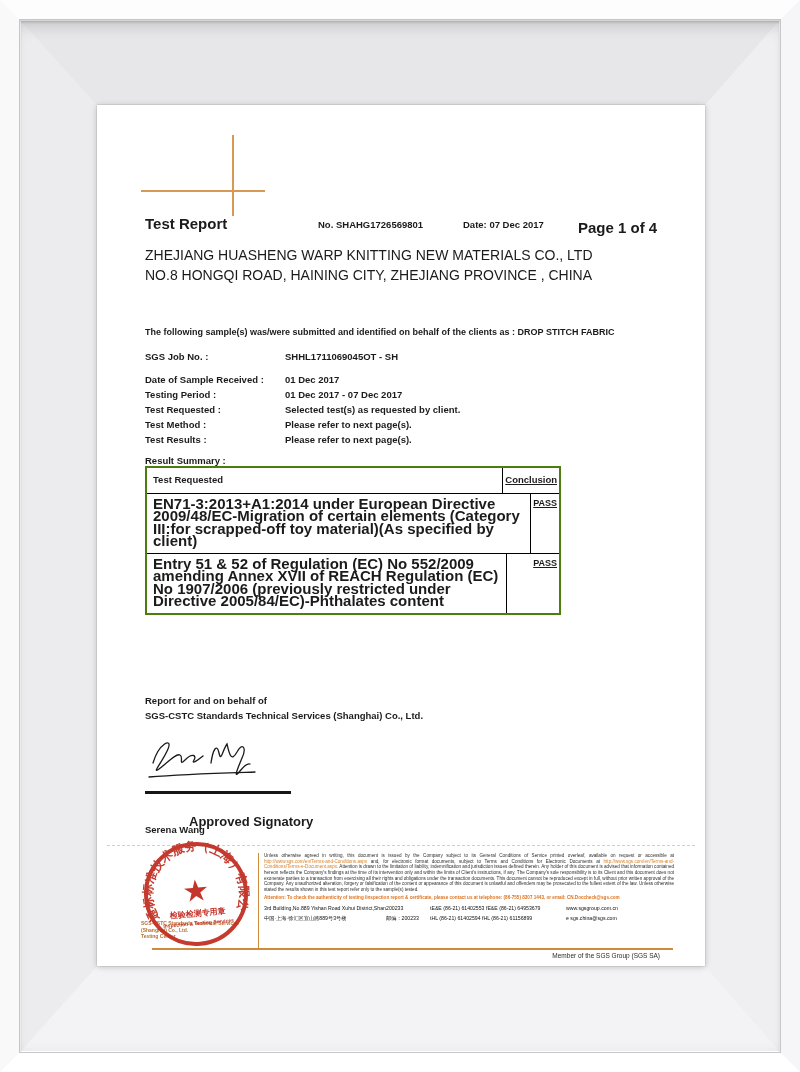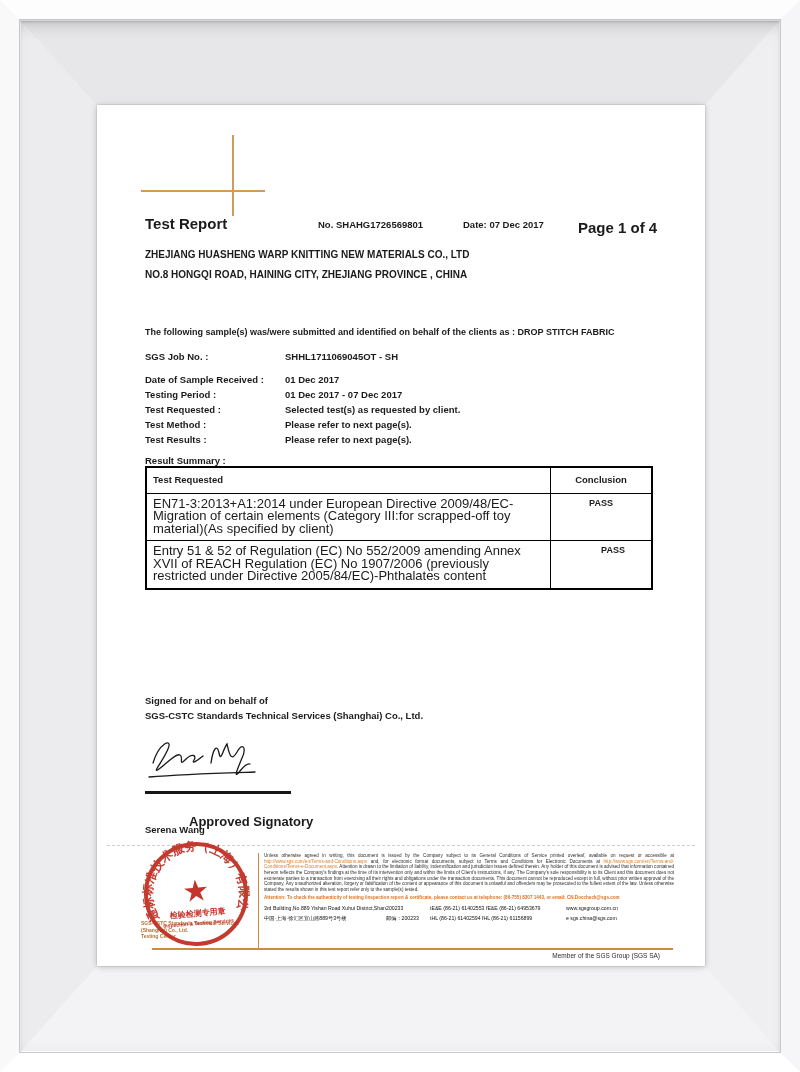--- a/index.html
+++ b/index.html
@@ -28,36 +28,36 @@
   .sgs-logo { left:44px; top:28px; font-size:52px; font-weight:bold; color:#797a7d;
     letter-spacing:-2px; line-height:1; }
   .logo-hline { left:44px; top:85px; width:124px; height:2px; background:#d79a54; }
   .logo-vline { left:135px; top:30px; width:2px; height:81px; background:#d79a54; }
 
   .report-title { left:48px; top:110px; font-size:15px; font-weight:bold; }
   .report-no   { left:211px; top:114px; font-size:9.5px; font-weight:bold;padding-left:10px; }
   .report-date { left:366px; top:114px; font-size:9.5px; font-weight:bold; }
   .report-page { left:481px; top:114px; font-size:15px; font-weight:bold; }
 
-  .client { left:48px; top:140px; font-size:10px; font-weight:700; line-height:20px; width:520px; }
+  .client { left:48px; top:140px; font-size:14px; font-weight:400; line-height:20px; width:520px; }
 
   .sample-line { left:48px; top:222px; font-size:9px; font-weight:600; width:540px; }
   .detail-row { position:absolute; left:0; width:608px; font-size:9.5px; font-weight:600; }
   .detail-row .dlabel { position:absolute; left:48px; }
   .detail-row .dvalue { position:absolute; left:188px; }
   .dr0{top:246px}.dr1{top:269px}.dr2{top:284px}.dr3{top:299px}.dr4{top:314px}.dr5{top:329px}
 
   .result-summary { left:48px; top:350px; font-size:9.5px; font-weight:600; }
 
-  .rtable { left:48px; top:361px; width:508px; border:2px solid #000000; }
+  .rtable { left:48px; top:361px; width:416px; border:2px solid #4d7c0f; }
   .trow { display:flex; border-top:1.5px solid #000; }
   .trow:first-child { border-top:none; }
   .cell-test { width:404px; border-right:1.5px solid #000; padding:4px 6px 5px 6px;
-    font-size:13px; line-height:12.5px; font-weight:400; }
-  .cell-conc { flex:1; text-align:center; padding:4px 2px; font-size:9px; font-weight:600; }
+    font-size:15px; line-height:12.5px; font-weight:700; }
+  .cell-conc { flex:1; text-align:center; padding:4px 2px; font-size:9px; font-weight:600;text-decoration:underline; }
   .trow.head .cell-test { font-weight:bold; font-size:9.5px; padding:6px 6px; }
   .trow.head .cell-conc { font-weight:bold; font-size:9.5px; padding:6px 2px; }
   .trow.r1 { min-height:30px; } .trow.r2 { min-height:41px;gap:24px; }
 
   .signed-block { left:48px; top:588px; font-size:9.5px; font-weight:600; line-height:15px; }
   .signature-svg { left:46px; top:620px; }
   .sig-line { left:48px; top:686px; width:146px; height:2.5px; background:#161616; }
   .sig-name { left:48px; top:719px; font-size:9.5px; font-weight:600; }
   .sig-role { left:48px; top:709px; font-size:13px; font-weight:600;margin-left:44px; }
 
@@ -148,21 +148,21 @@
         <div class="cell-test">EN71-3:2013+A1:2014 under European Directive 2009/48/EC-Migration of certain elements (Category III:for scrapped-off toy material)(As specified by client)</div>
         <div class="cell-conc">PASS</div>
       </div>
       <div class="trow r2">
         <div class="cell-test">Entry 51 &amp; 52 of Regulation (EC) No 552/2009 amending Annex XVII of REACH Regulation (EC) No 1907/2006 (previously restricted under Directive 2005/84/EC)-Phthalates content</div>
         <div class="cell-conc">PASS</div>
       </div>
     </div>
 
     <div class="abs signed-block">
-      <div>Signed for and on behalf of</div>
+      <div>Report for and on behalf of</div>
       <div>SGS-CSTC Standards Technical Services (Shanghai) Co., Ltd.</div>
     </div>
     <svg class="abs signature-svg" width="160" height="64" viewBox="0 0 160 64">
       <g fill="none" stroke="#1a1a1a" stroke-width="1.3" stroke-linecap="round">
         <path d="M10,38 C16,18 30,12 25,24 C20,36 8,50 16,44 C24,38 33,28 37,30 C41,32 35,42 42,35 C49,28 54,30 51,35 C48,40 55,35 60,31"></path>
         <path d="M68,38 C70,24 74,18 76,28 C78,38 80,24 84,19 C86,28 88,38 94,27 C99,17 104,22 99,33 C94,45 90,55 97,46 C101,41 104,38 107,39"></path>
         <path d="M6,52 C40,49 80,48 112,47"></path>
       </g>
     </svg>
     <div class="abs sig-line"></div>

